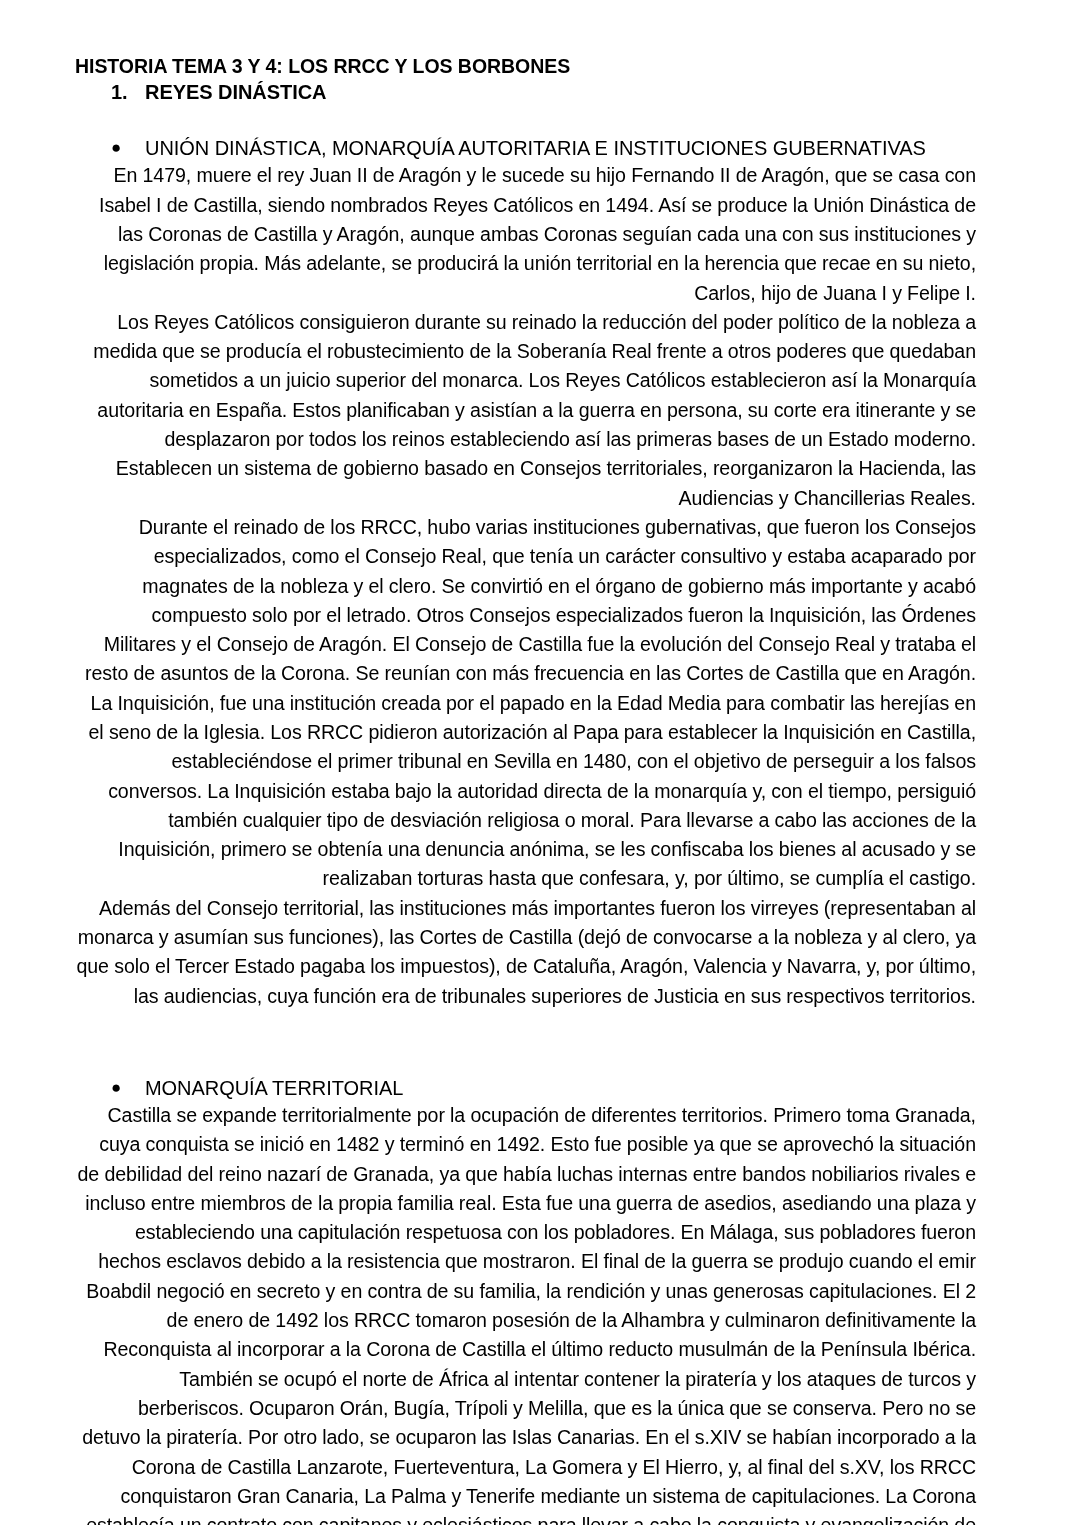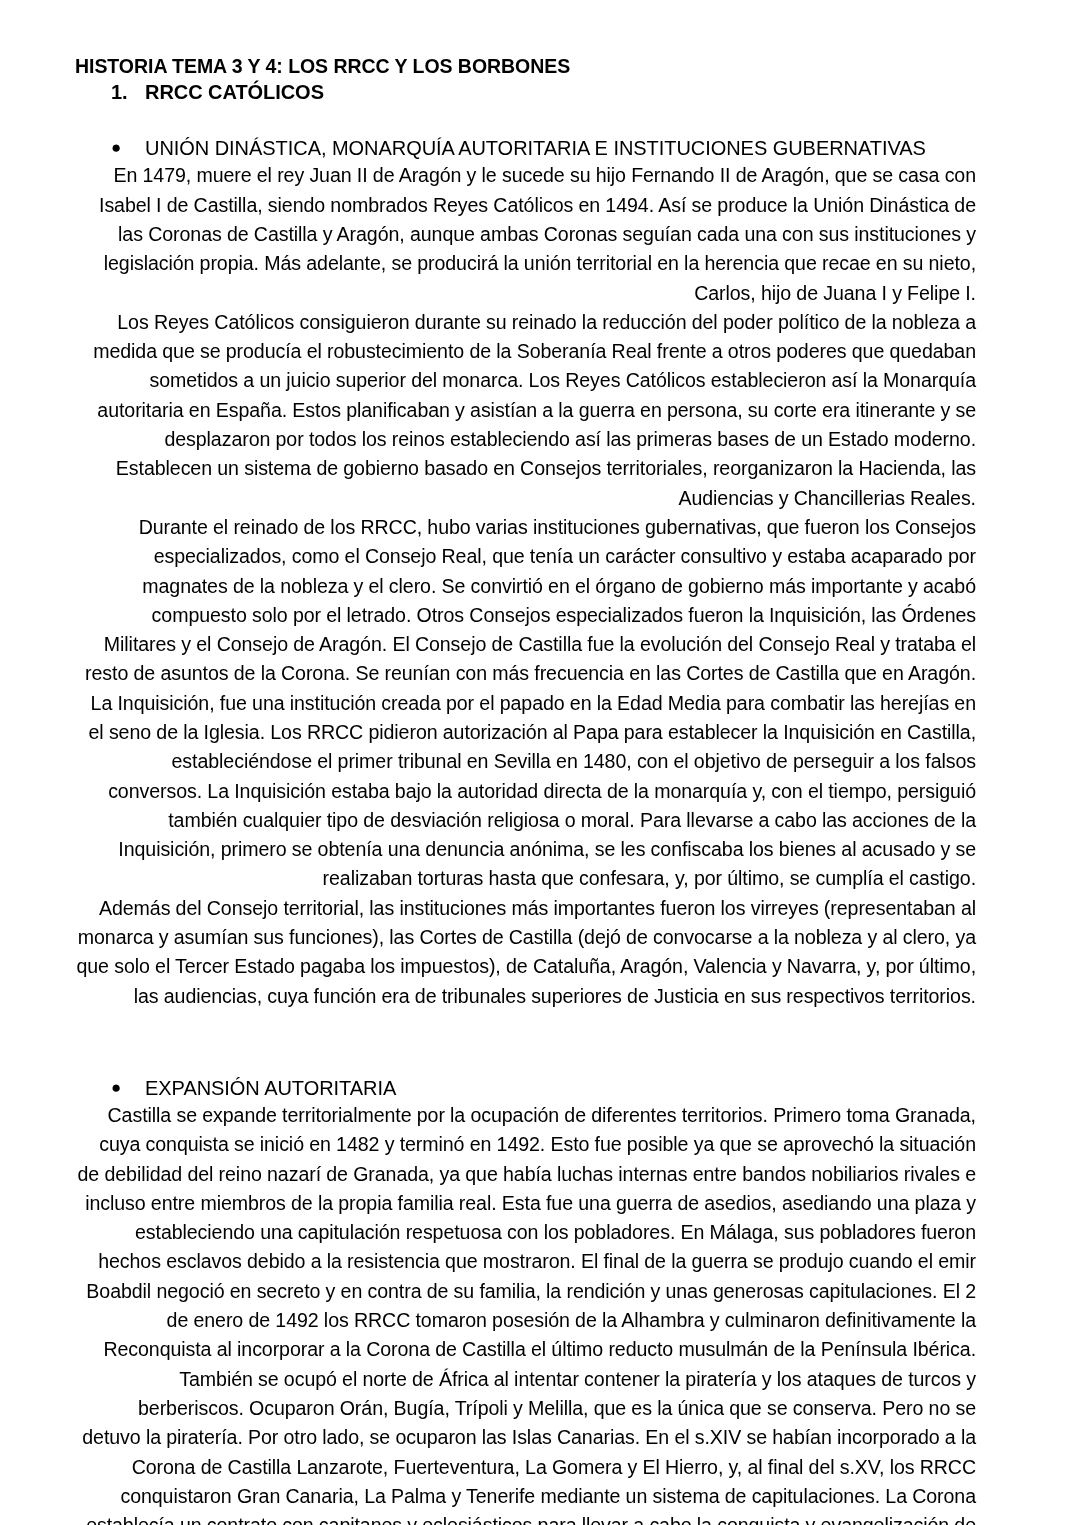--- a/index.html
+++ b/index.html
@@ -89,40 +89,40 @@
 </style>
 </head>
 <body>
 
 <div class="page">
 
   <h1 class="doc-title">HISTORIA TEMA 3 Y 4: LOS RRCC Y LOS BORBONES</h1>
 
   <div class="numbered-item">
     <span class="num">1.</span>
-    <span class="num-label">RRCC CATÓLICOS</span>
+    <span class="num-label">REYES DINÁSTICA</span>
   </div>
 
   <div class="bullet-item">
     <span class="dot">●</span>
     <span class="bullet-label">UNIÓN DINÁSTICA, MONARQUÍA AUTORITARIA E INSTITUCIONES GUBERNATIVAS</span>
   </div>
 
   <p class="body tight">En 1479, muere el rey Juan II de Aragón y le sucede su hijo Fernando II de Aragón, que se casa con Isabel I de Castilla, siendo nombrados Reyes Católicos en 1494. Así se produce la Unión Dinástica de las Coronas de Castilla y Aragón, aunque ambas Coronas seguían cada una con sus instituciones y legislación propia. Más adelante, se producirá la unión territorial en la herencia que recae en su nieto, Carlos, hijo de Juana I y Felipe I.</p>
 
   <p class="body tight">Los Reyes Católicos consiguieron durante su reinado la reducción del poder político de la nobleza a medida que se producía el robustecimiento de la Soberanía Real frente a otros poderes que quedaban sometidos a un juicio superior del monarca. Los Reyes Católicos establecieron así la Monarquía autoritaria en España. Estos planificaban y asistían a la guerra en persona, su corte era itinerante y se desplazaron por todos los reinos estableciendo así las primeras bases de un Estado moderno. Establecen un sistema de gobierno basado en Consejos territoriales, reorganizaron la Hacienda, las Audiencias y Chancillerias Reales.</p>
 
   <p class="body tight">Durante el reinado de los RRCC, hubo varias instituciones gubernativas, que fueron los Consejos especializados, como el Consejo Real, que tenía un carácter consultivo y estaba acaparado por magnates de la nobleza y el clero. Se convirtió en el órgano de gobierno más importante y acabó compuesto solo por el letrado. Otros Consejos especializados fueron la Inquisición, las Órdenes Militares y el Consejo de Aragón. El Consejo de Castilla fue la evolución del Consejo Real y trataba el resto de asuntos de la Corona. Se reunían con más frecuencia en las Cortes de Castilla que en Aragón.</p>
 
   <p class="body tight">La Inquisición, fue una institución creada por el papado en la Edad Media para combatir las herejías en el seno de la Iglesia. Los RRCC pidieron autorización al Papa para establecer la Inquisición en Castilla, estableciéndose el primer tribunal en Sevilla en 1480, con el objetivo de perseguir a los falsos conversos. La Inquisición estaba bajo la autoridad directa de la monarquía y, con el tiempo, persiguió también cualquier tipo de desviación religiosa o moral. Para llevarse a cabo las acciones de la Inquisición, primero se obtenía una denuncia anónima, se les confiscaba los bienes al acusado y se realizaban torturas hasta que confesara, y, por último, se cumplía el castigo.</p>
 
   <p class="body tight">Además del Consejo territorial, las instituciones más importantes fueron los virreyes (representaban al monarca y asumían sus funciones), las Cortes de Castilla (dejó de convocarse a la nobleza y al clero, ya que solo el Tercer Estado pagaba los impuestos), de Cataluña, Aragón, Valencia y Navarra, y, por último, las audiencias, cuya función era de tribunales superiores de Justicia en sus respectivos territorios.</p>
 
   <div class="bullet-item spaced">
     <span class="dot">●</span>
-    <span class="bullet-label">EXPANSIÓN AUTORITARIA</span>
+    <span class="bullet-label">MONARQUÍA TERRITORIAL</span>
   </div>
 
   <p class="body tight">Castilla se expande territorialmente por la ocupación de diferentes territorios. Primero toma Granada, cuya conquista se inició en 1482 y terminó en 1492. Esto fue posible ya que se aprovechó la situación de debilidad del reino nazarí de Granada, ya que había luchas internas entre bandos nobiliarios rivales e incluso entre miembros de la propia familia real. Esta fue una guerra de asedios, asediando una plaza y estableciendo una capitulación respetuosa con los pobladores. En Málaga, sus pobladores fueron hechos esclavos debido a la resistencia que mostraron. El final de la guerra se produjo cuando el emir Boabdil negoció en secreto y en contra de su familia, la rendición y unas generosas capitulaciones. El 2 de enero de 1492 los RRCC tomaron posesión de la Alhambra y culminaron definitivamente la Reconquista al incorporar a la Corona de Castilla el último reducto musulmán de la Península Ibérica.</p>
 
   <p class="body tight">También se ocupó el norte de África al intentar contener la piratería y los ataques de turcos y berberiscos. Ocuparon Orán, Bugía, Trípoli y Melilla, que es la única que se conserva. Pero no se detuvo la piratería. Por otro lado, se ocuparon las Islas Canarias. En el s.XIV se habían incorporado a la Corona de Castilla Lanzarote, Fuerteventura, La Gomera y El Hierro, y, al final del s.XV, los RRCC conquistaron Gran Canaria, La Palma y Tenerife mediante un sistema de capitulaciones. La Corona establecía un contrato con capitanes y eclesiásticos para llevar a cabo la conquista y evangelización de los nuevos territorios en nombre de la monarquía, cuyo papel se reducía a la financiación y control de la empresa. Las islas mayores permanecieron como tierras de realengo (bajo dominio directo de Corona). Las islas adquieren importancia por su posición estratégica como etapa en la ruta hacia América, también ocupada.</p>
 
 </div>
 
 </body></html>

